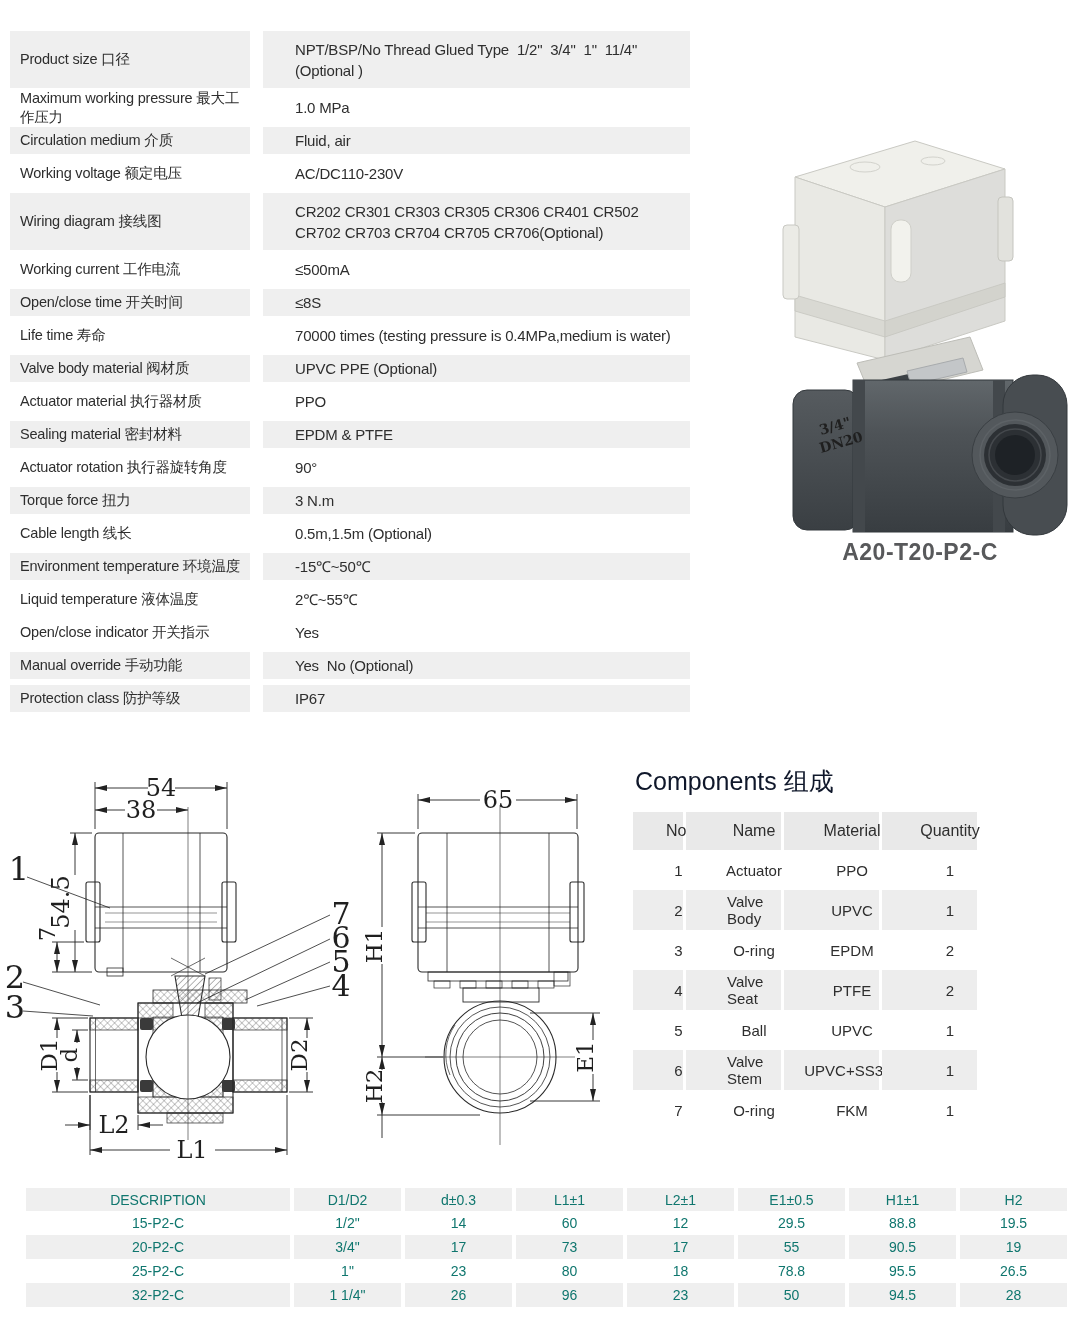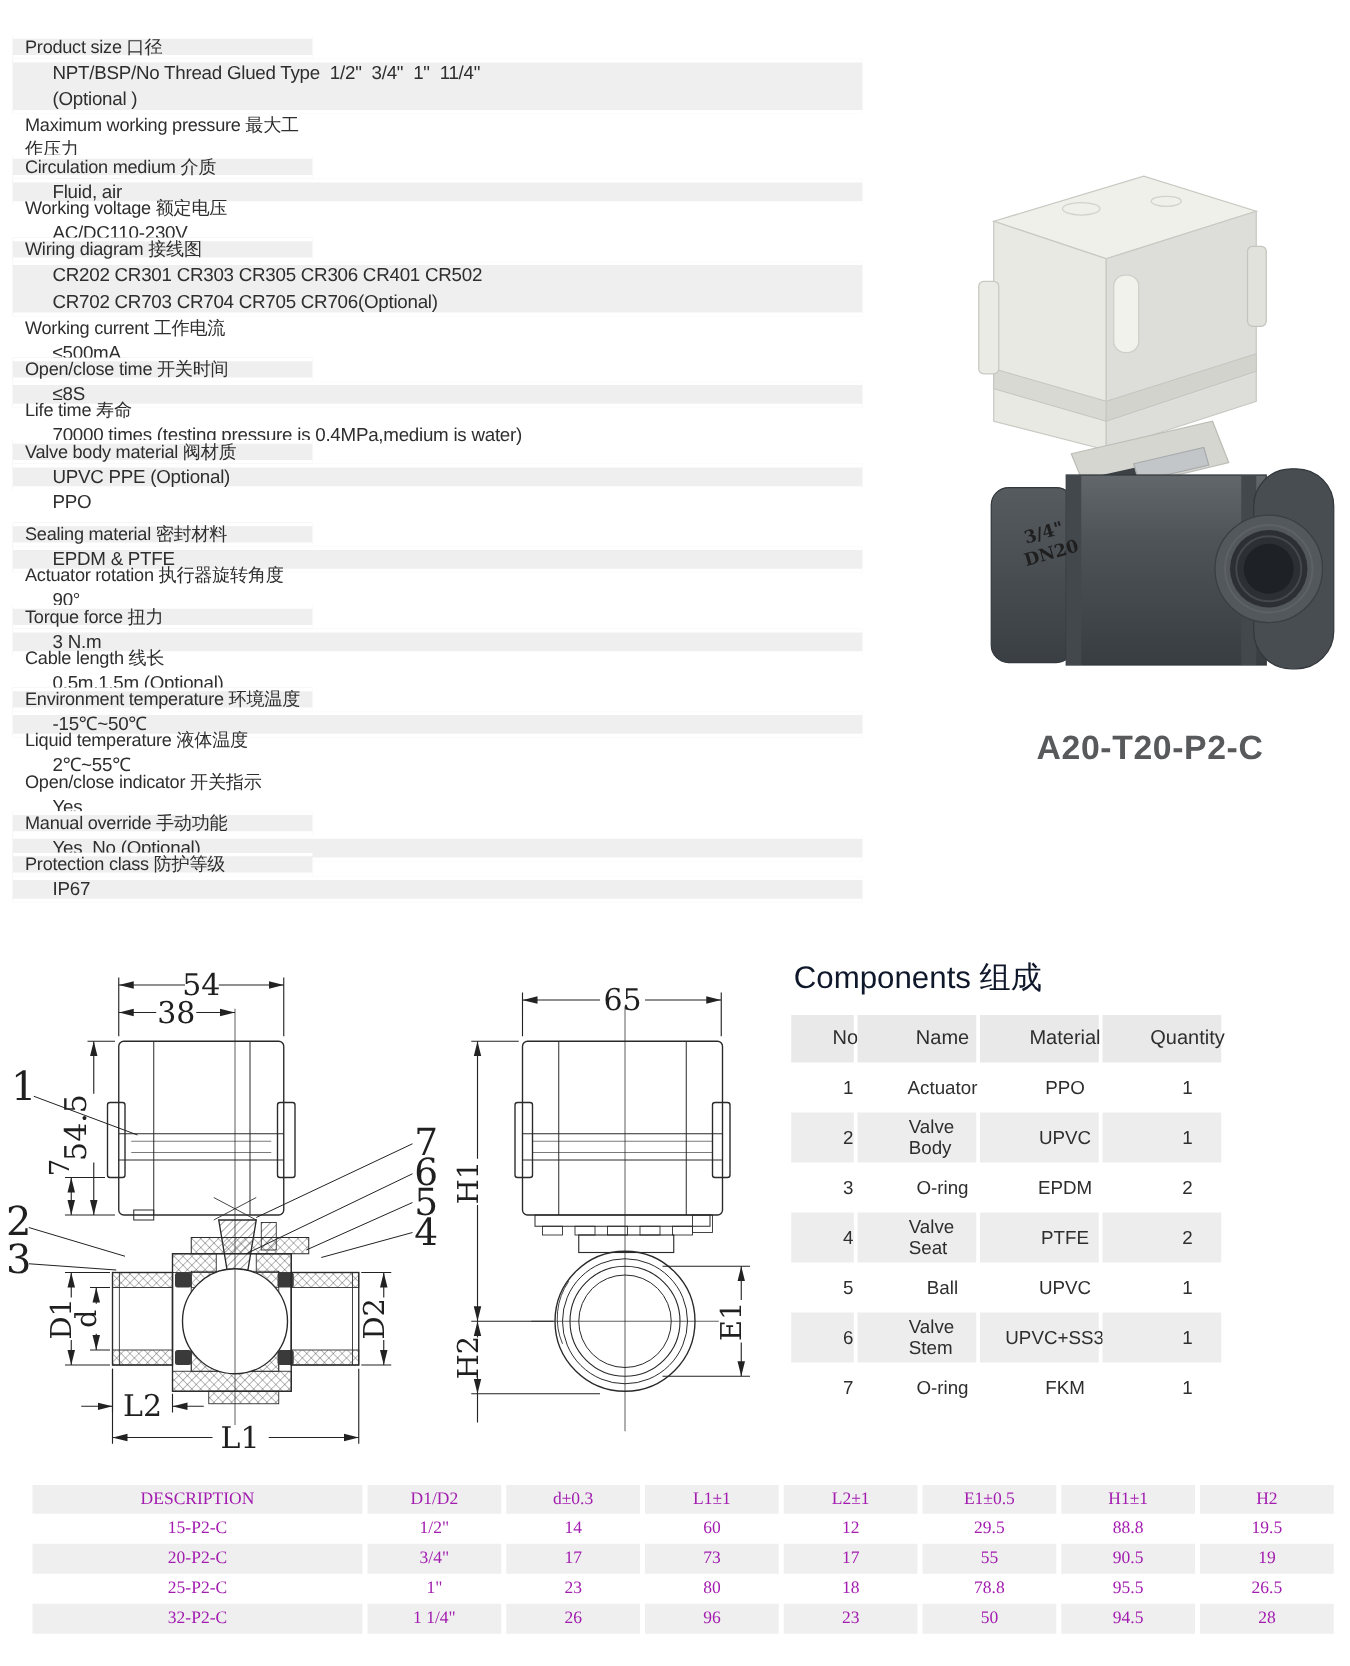--- a/index.html
+++ b/index.html
@@ -1,54 +1,54 @@
 <!DOCTYPE html>
 <html><head>
 <meta charset="utf-8">
 <style>
   html,body{margin:0;padding:0;background:#fff;}
   .page{position:relative;width:1080px;height:1333px;background:#fff;overflow:hidden;
         font-family:"Liberation Sans",sans-serif;color:#2e2e2e;}
 
   
   .spec-table{position:absolute;left:10px;top:28px;width:680px;}
-  .spec-row{display:flex;height:33px;flex-direction:column;}
+  .spec-row{display:flex;height:33px;}
   .spec-row.tall{height:63px;}
   .spec-label{width:230px;padding-left:10px;margin-right:13px;display:flex;align-items:center;
               font-size:14.5px;letter-spacing:-0.2px;}
   .spec-value{flex:1;padding-left:32px;display:flex;align-items:center;
               font-size:15px;letter-spacing:-0.2px;white-space:pre-wrap;line-height:21px;}
   .spec-row.shade .spec-label,.spec-row.shade .spec-value{
       background:#efefef;
       box-shadow:inset 0 3px 0 0 #fff, inset 0 -3px 0 0 #fff;}
 
   
   .product-photo{position:absolute;left:765px;top:125px;width:310px;height:415px;}
   .model-label{position:absolute;left:765px;top:539px;width:310px;text-align:center;
-               font-size:27px;font-weight:bold;color:#58595b;letter-spacing:0.5px;margin-top:44px;}
+               font-size:23px;font-weight:bold;color:#58595b;letter-spacing:0.5px;}
 
   
   .front-view{position:absolute;left:5px;top:750px;}
   .side-view{position:absolute;left:330px;top:750px;}
   svg text{font-family:"DejaVu Serif",serif;fill:#1f1f1f;}
 
   
   .components{position:absolute;left:633px;top:765px;width:346px;}
   .components-title{font-size:25px;color:#0f172a;margin:0 0 14px 2px;font-weight:normal;}
   .components-table{display:grid;grid-template-columns:50px 95px 95px 95px;
       column-gap:3px;grid-template-rows:38px repeat(7,40px);}
   .c-cell{display:flex;align-items:center;justify-content:center;font-size:15px;color:#2e2e2e;padding-left:41px;}
   .c-cell.c-head{background:#e9e9e9;font-size:16px;}
   .c-cell.shade{background:#ededed;}
 
   
   .dimensions-table{position:absolute;left:26px;top:1188px;
       display:grid;grid-template-columns:264px repeat(7,107px);
       column-gap:4px;grid-template-rows:23px repeat(4,24px);}
-  .d-cell{display:flex;align-items:center;justify-content:center;font-size:14px;color:#a21caf;font-family:Liberation Serif, serif;}
+  .d-cell{display:flex;align-items:center;justify-content:center;font-size:14px;color:#0f766e;}
   .d-cell.d-head{background:#efefef;}
   .d-cell.shade{background:#efefef;}
 </style>
 </head>
 <body>
 
 <div class="page">
 
   <div class="spec-table">
       <div class="spec-row shade tall">
@@ -83,20 +83,21 @@
       </div>
       <div class="spec-row">
         <div class="spec-label">Life time 寿命</div>
         <div class="spec-value">70000 times (testing pressure is 0.4MPa,medium is water)</div>
       </div>
       <div class="spec-row shade">
         <div class="spec-label">Valve body material 阀材质</div>
         <div class="spec-value">UPVC PPE (Optional)</div>
       </div>
       <div class="spec-row">
+        <div class="spec-label">Actuator material 执行器材质</div>
         <div class="spec-value">PPO</div>
       </div>
       <div class="spec-row shade">
         <div class="spec-label">Sealing material 密封材料</div>
         <div class="spec-value">EPDM &amp; PTFE</div>
       </div>
       <div class="spec-row">
         <div class="spec-label">Actuator rotation 执行器旋转角度</div>
         <div class="spec-value">90°</div>
       </div>

